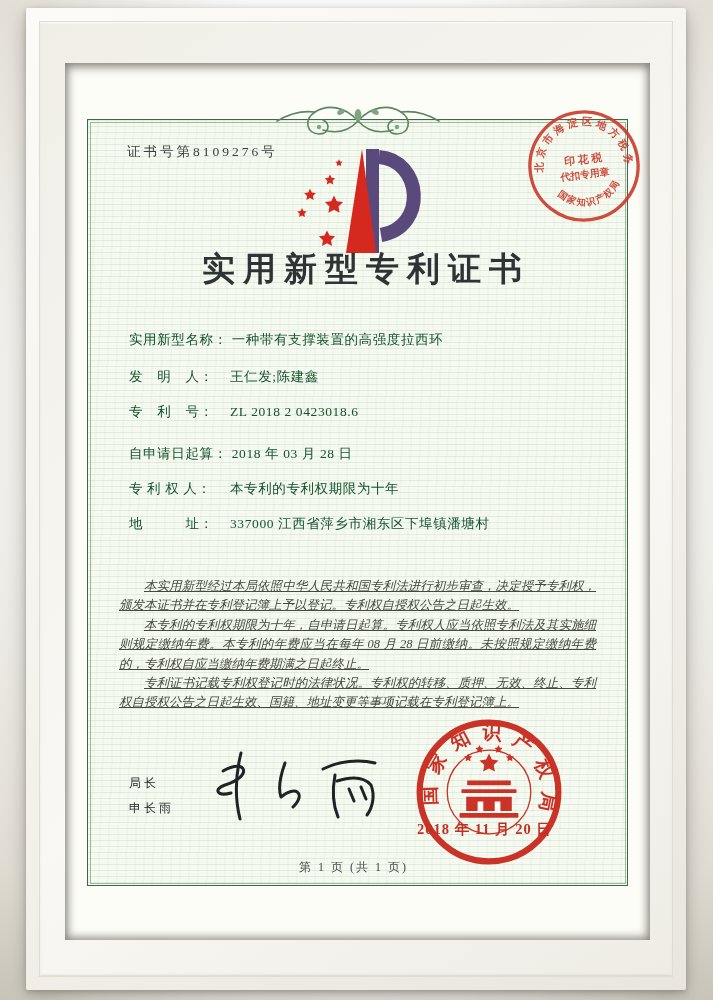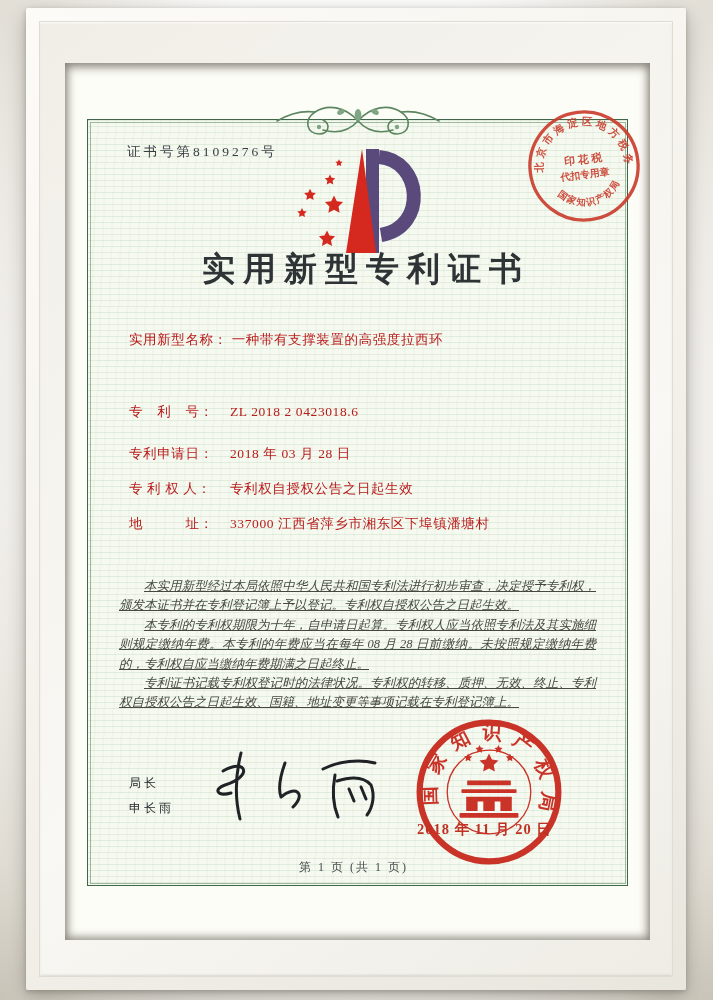--- a/index.html
+++ b/index.html
@@ -63,21 +63,21 @@
   .tax-stamp { position:absolute; left:460px; top:44px; opacity:.9; transform:rotate(-7deg); }
 
   
   .title {
     position:absolute; left:17px; right:0; top:184px; text-align:center;
     font-size:33px; font-weight:600; letter-spacing:8px; color:#2e3336;
   }
   
   .field-row {
     position:absolute; left:64px; right:30px;
-    font-size:13.5px; color:#b91c1c; letter-spacing:.6px; white-space:nowrap;
+    font-size:13.5px; color:#14532d; letter-spacing:.6px; white-space:nowrap;
   }
   .field-label { display:inline-block; min-width:97px; }
   .field-pair2 { position:absolute; left:266px; top:0; }
   .r0{top:268px}.r1{top:305px}.r2{top:340px}.r3{top:382px}.r4{top:417px}.r5{top:452px}.r6{top:487px}
 
   
   .paragraphs {
     position:absolute; left:54px; right:54px; top:514px;
     font-size:12.5px; line-height:1.55; color:#45493f;
     font-style:italic; text-align:justify;
@@ -163,31 +163,35 @@
         <text x="60" y="57" text-anchor="middle" font-size="11" fill="#c93b2b" font-weight="bold">印 花 税</text>
         <text x="60" y="72" text-anchor="middle" font-size="10" fill="#c93b2b" font-weight="bold">代扣专用章</text>
       </svg>
 
       <div class="title">实用新型专利证书</div>
 
       <div class="field-row r0">
         <span class="field-label">实用新型名称：</span>
         <span class="field-value">一种带有支撑装置的高强度拉西环</span>
       </div>
+      <div class="field-row r1">
+        <span class="field-label">发　明　人：</span>
+        <span class="field-value">王仁发;陈建鑫</span>
+      </div>
       <div class="field-row r2">
         <span class="field-label">专　利　号：</span>
         <span class="field-value">ZL 2018 2 0423018.6</span>
       </div>
       <div class="field-row r3">
-        <span class="field-label">专利申请日：</span>
+        <span class="field-label">自申请日起算：</span>
         <span class="field-value">2018 年 03 月 28 日</span>
       </div>
       <div class="field-row r4">
         <span class="field-label">专 利 权 人：</span>
-        <span class="field-value">专利权自授权公告之日起生效</span>
+        <span class="field-value">本专利的专利权期限为十年</span>
       </div>
       <div class="field-row r5">
         <span class="field-label">地　　　址：</span>
         <span class="field-value">337000 江西省萍乡市湘东区下埠镇潘塘村</span>
       </div>
 
       <div class="paragraphs">
         <p>本实用新型经过本局依照中华人民共和国专利法进行初步审查，决定授予专利权，颁发本证书并在专利登记簿上予以登记。专利权自授权公告之日起生效。</p>
         <p>本专利的专利权期限为十年，自申请日起算。专利权人应当依照专利法及其实施细则规定缴纳年费。本专利的年费应当在每年 08 月 28 日前缴纳。未按照规定缴纳年费的，专利权自应当缴纳年费期满之日起终止。</p>
         <p>专利证书记载专利权登记时的法律状况。专利权的转移、质押、无效、终止、专利权自授权公告之日起生效、国籍、地址变更等事项记载在专利登记簿上。</p>

